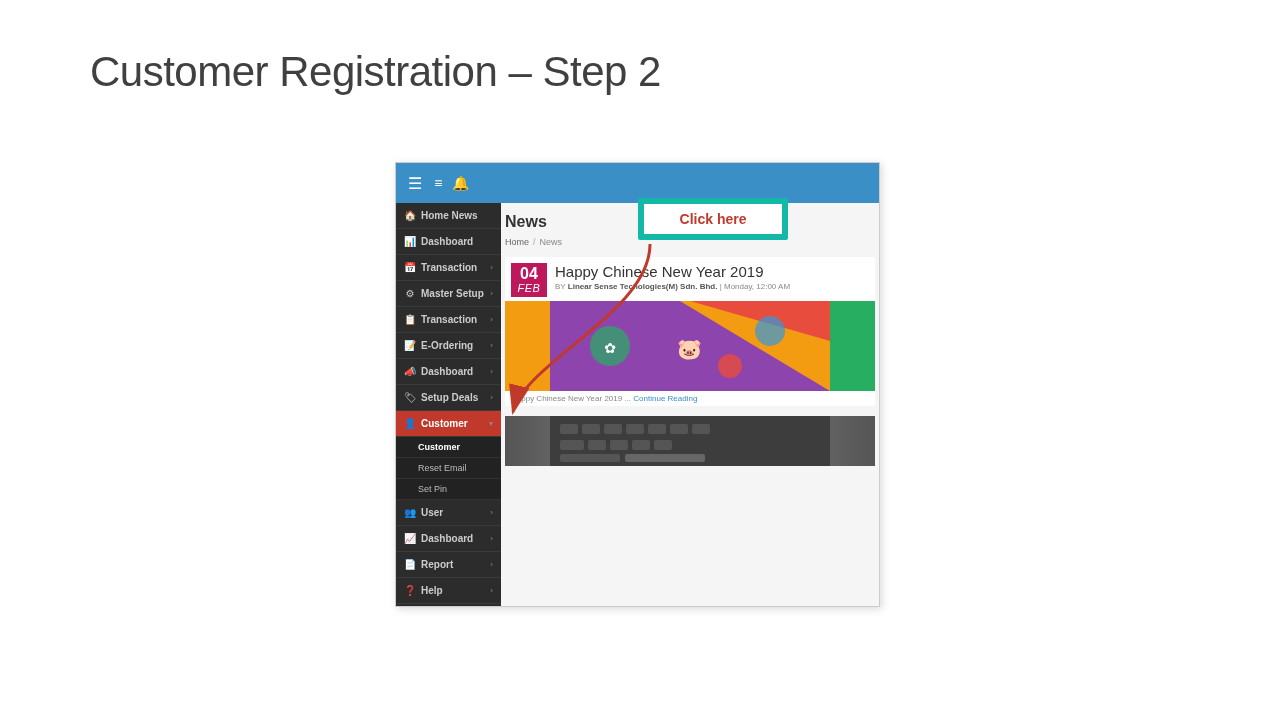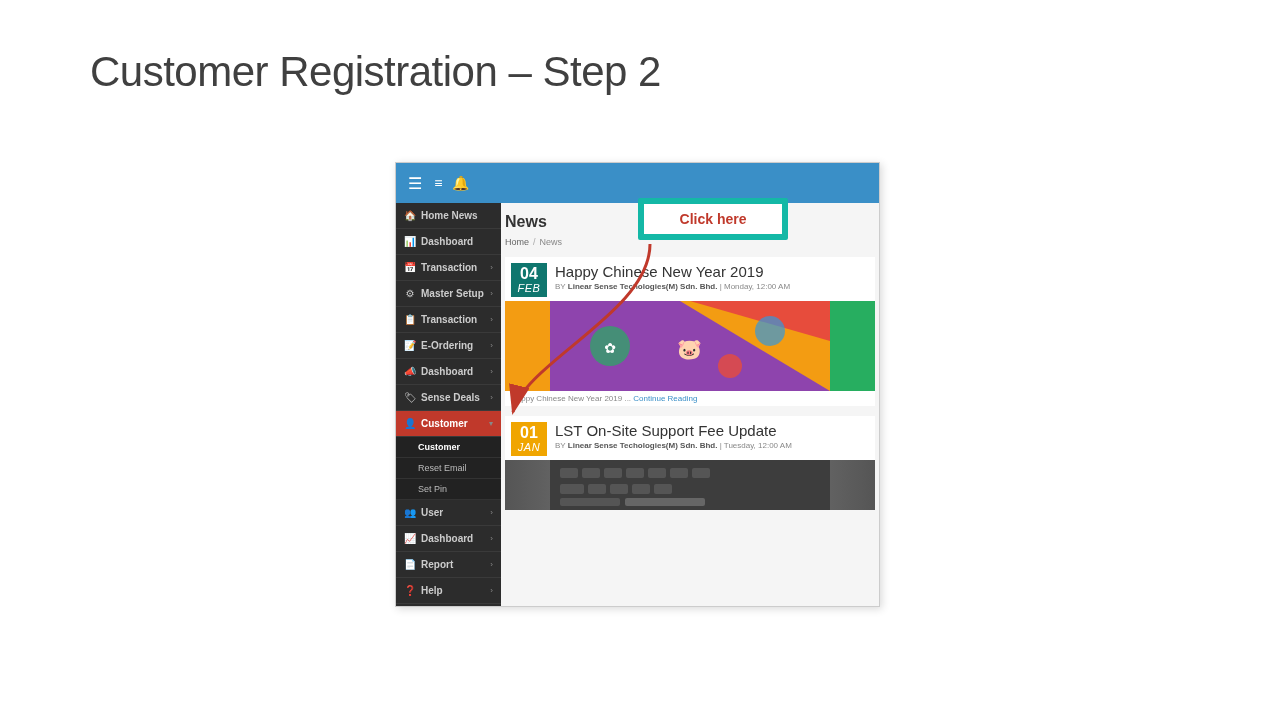--- a/index.html
+++ b/index.html
@@ -146,21 +146,21 @@
       background: white;
       margin-bottom: 10px;
     }
     .news-card-header {
       display: flex;
       gap: 8px;
       align-items: flex-start;
       padding: 6px 6px 4px 6px;
     }
     .date-badge {
-      background: #0f766e;
+      background: #be185d;
       color: white;
       text-align: center;
       width: 36px;
       padding: 3px 2px;
       flex-shrink: 0;
     }
     .date-badge .day {
       font-size: 16px;
       font-weight: 700;
       line-height: 1;
@@ -288,21 +288,21 @@
         <span class="label">E-Ordering</span>
         <span class="arrow">›</span>
       </div>
       <div class="sidebar-item">
         <span class="icon">📣</span>
         <span class="label">Dashboard</span>
         <span class="arrow">›</span>
       </div>
       <div class="sidebar-item">
         <span class="icon">🏷</span>
-        <span class="label">Sense Deals</span>
+        <span class="label">Setup Deals</span>
         <span class="arrow">›</span>
       </div>
 
       <div class="sidebar-item highlighted">
         <span class="icon">👤</span>
         <span class="label">Customer</span>
         <span class="arrow">▾</span>
       </div>
 
       <div class="sidebar-submenu">
@@ -370,34 +370,20 @@
             <text x="60" y="52" text-anchor="middle" fill="white" font-size="14">✿</text>
           </svg>
         </div>
         <div class="news-card-footer">
           <span>Happy Chinese New Year 2019 ...</span>
           <a href="#">Continue Reading</a>
         </div>
       </div>
 
       <div class="news-card">
-        <div class="news-card-header">
-          <div class="date-badge date-badge-2">
-            <div class="day">01</div>
-            <div class="month">JAN</div>
-          </div>
-          <div class="news-card-meta">
-            <div class="headline">LST On-Site Support Fee Update</div>
-            <div class="byline">
-              <span>BY</span>
-              <strong>Linear Sense Techologies(M) Sdn. Bhd.</strong>
-              <span> | <span>Tuesday, 12:00 AM</span></span>
-            </div>
-          </div>
-        </div>
 
         <div style="width:100%; height:50px; background: linear-gradient(90deg, #555 0%, #888 50%, #555 100%); display:flex; align-items:center; justify-content:center;">
           <svg width="100%" height="50" viewBox="0 0 280 50">
             <rect width="280" height="50" fill="#3d3d3d"></rect>
 
             <rect x="10" y="8" width="18" height="10" rx="2" fill="#555"></rect>
             <rect x="32" y="8" width="18" height="10" rx="2" fill="#555"></rect>
             <rect x="54" y="8" width="18" height="10" rx="2" fill="#555"></rect>
             <rect x="76" y="8" width="18" height="10" rx="2" fill="#555"></rect>
             <rect x="98" y="8" width="18" height="10" rx="2" fill="#555"></rect>

